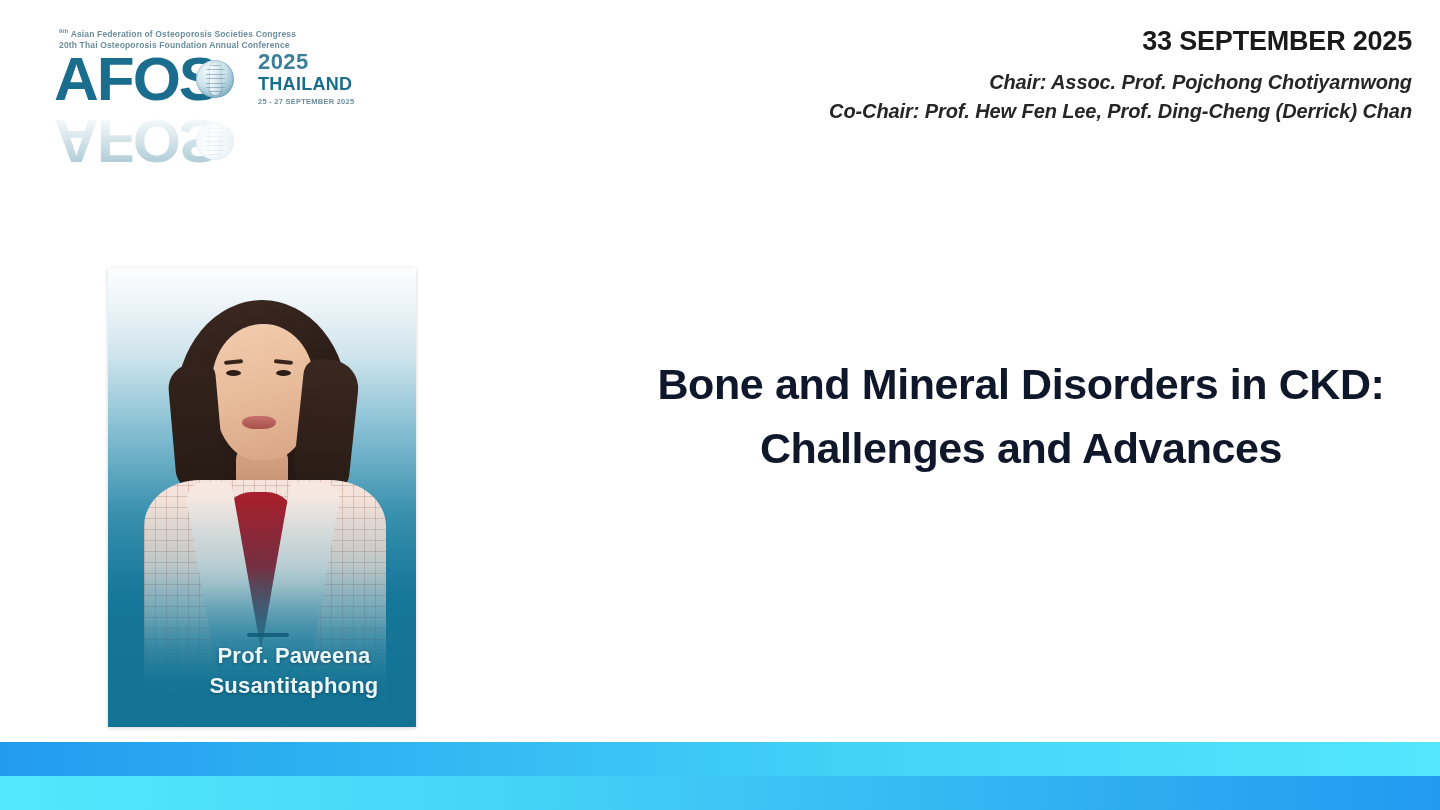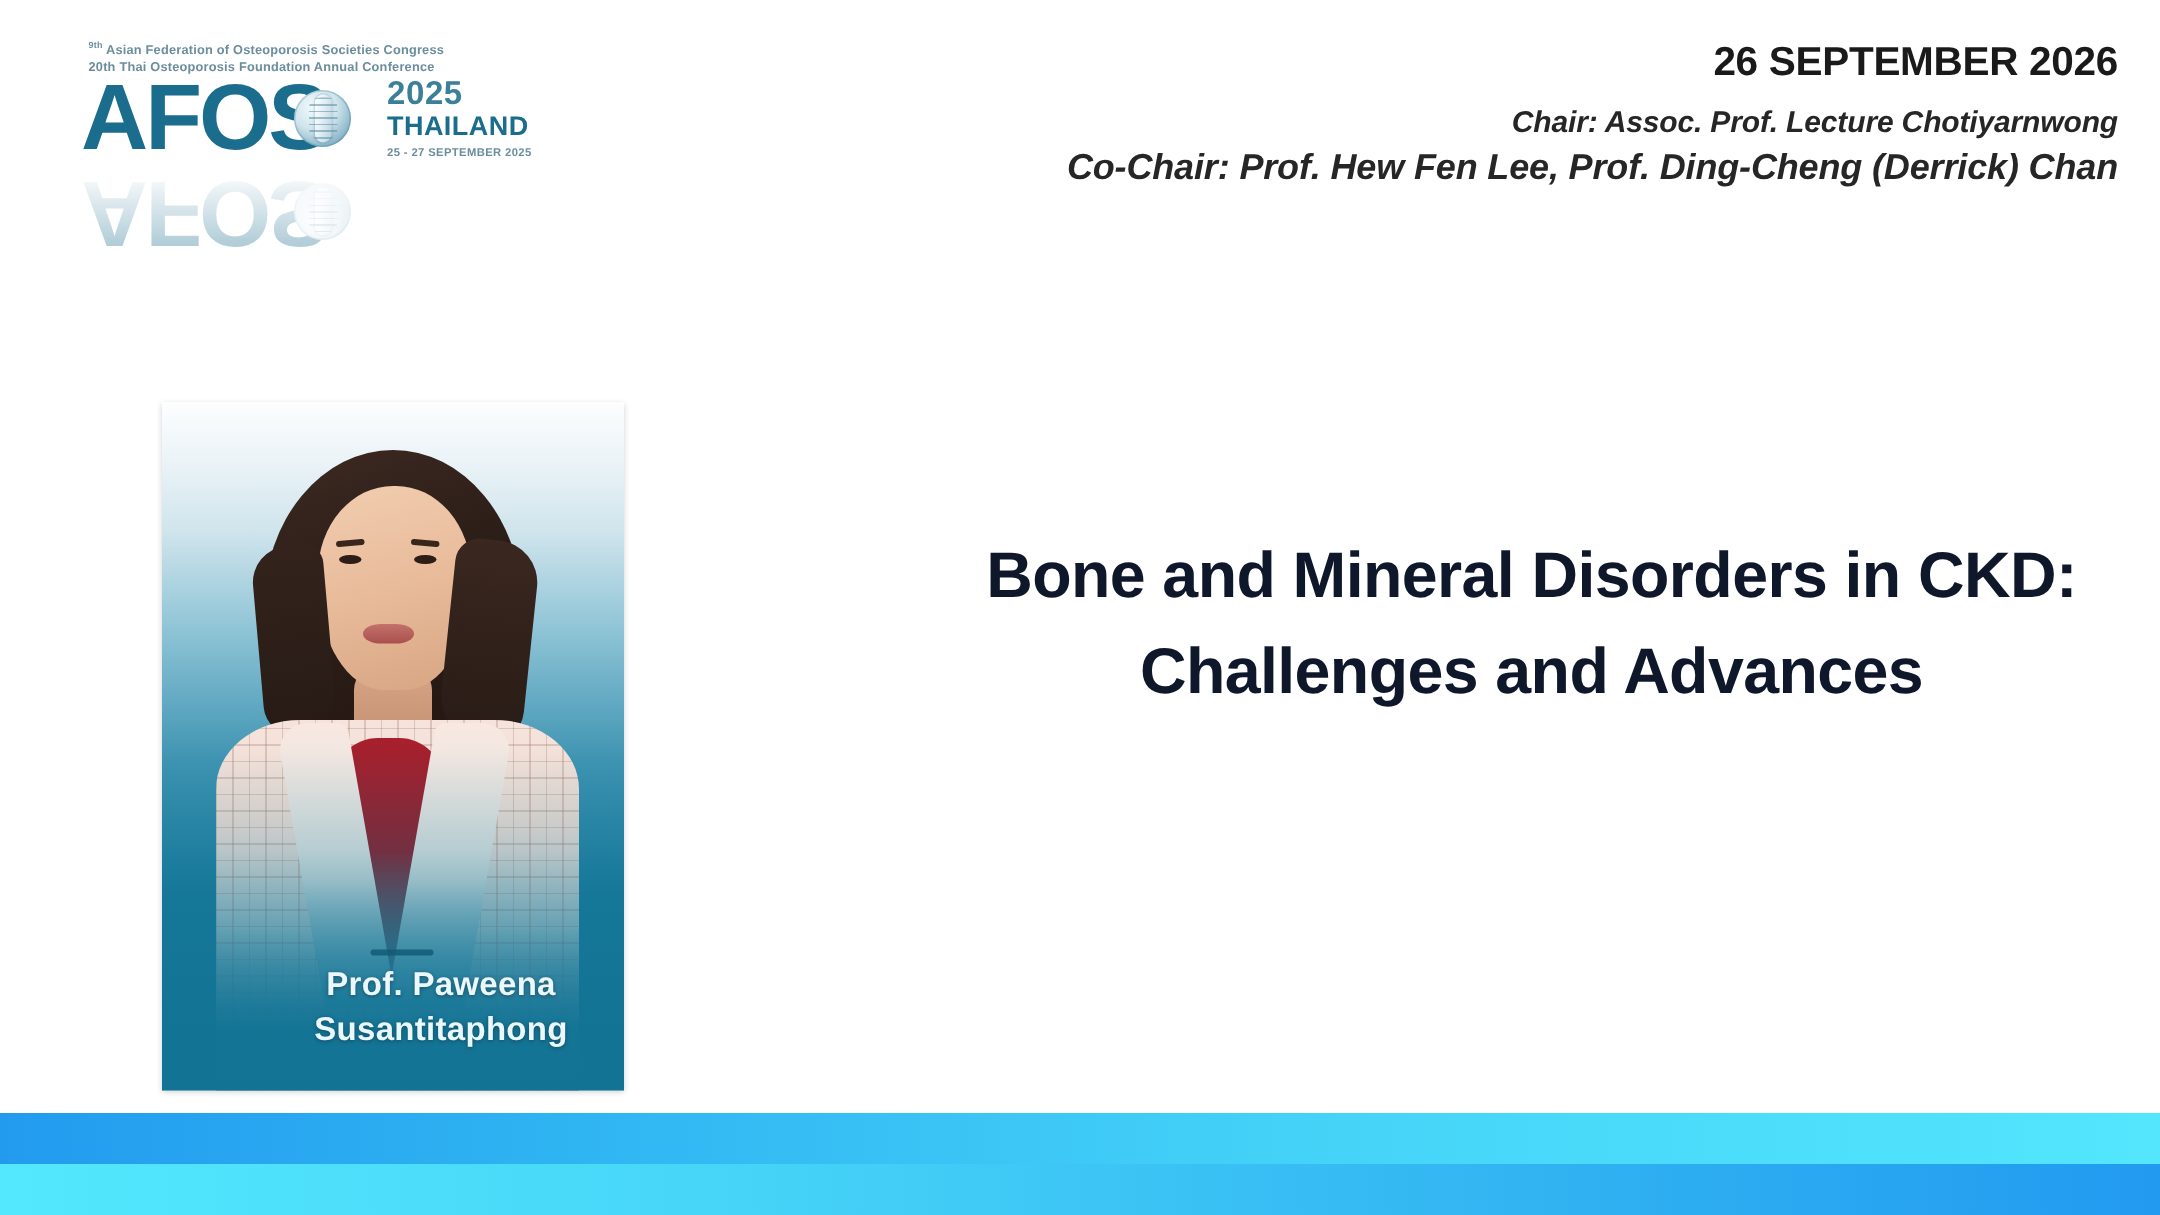--- a/index.html
+++ b/index.html
@@ -179,21 +179,21 @@
   .hdr-chair {
     font-size: 20px;
     font-style: italic;
     font-weight: 600;
     line-height: 29px;
     letter-spacing: -0.1px;
     margin-top: 8px;
     color: #262626;
   }
   .hdr-cochair {
-    font-size: 24px;
+    font-size: 20px;
     font-style: italic;
     font-weight: 600;
     line-height: 29px;
     letter-spacing: -0.1px;
     color: #262626;
   }
 
   
   .speaker-card {
     position: absolute;
@@ -445,22 +445,22 @@
 
     <div class="logo-reflection">
       <div class="refl-inner">
         <div class="afos-word">AFOS</div>
         <div class="bone-o"></div>
       </div>
     </div>
   </div>
 
   <div class="header-right">
-    <div class="hdr-date">26 SEPTEMBER 2026</div>
-    <div class="hdr-chair">Chair: Assoc. Prof. Lecture Chotiyarnwong</div>
+    <div class="hdr-date">33 SEPTEMBER 2025</div>
+    <div class="hdr-chair">Chair: Assoc. Prof. Pojchong Chotiyarnwong</div>
     <div class="hdr-cochair">Co-Chair: Prof. Hew Fen Lee, Prof. Ding-Cheng (Derrick) Chan</div>
   </div>
 
   <div class="speaker-card">
     <div class="portrait">
       <div class="p-hair"></div>
       <div class="p-neck"></div>
       <div class="p-face"></div>
       <div class="p-brow left"></div>
       <div class="p-brow right"></div>

